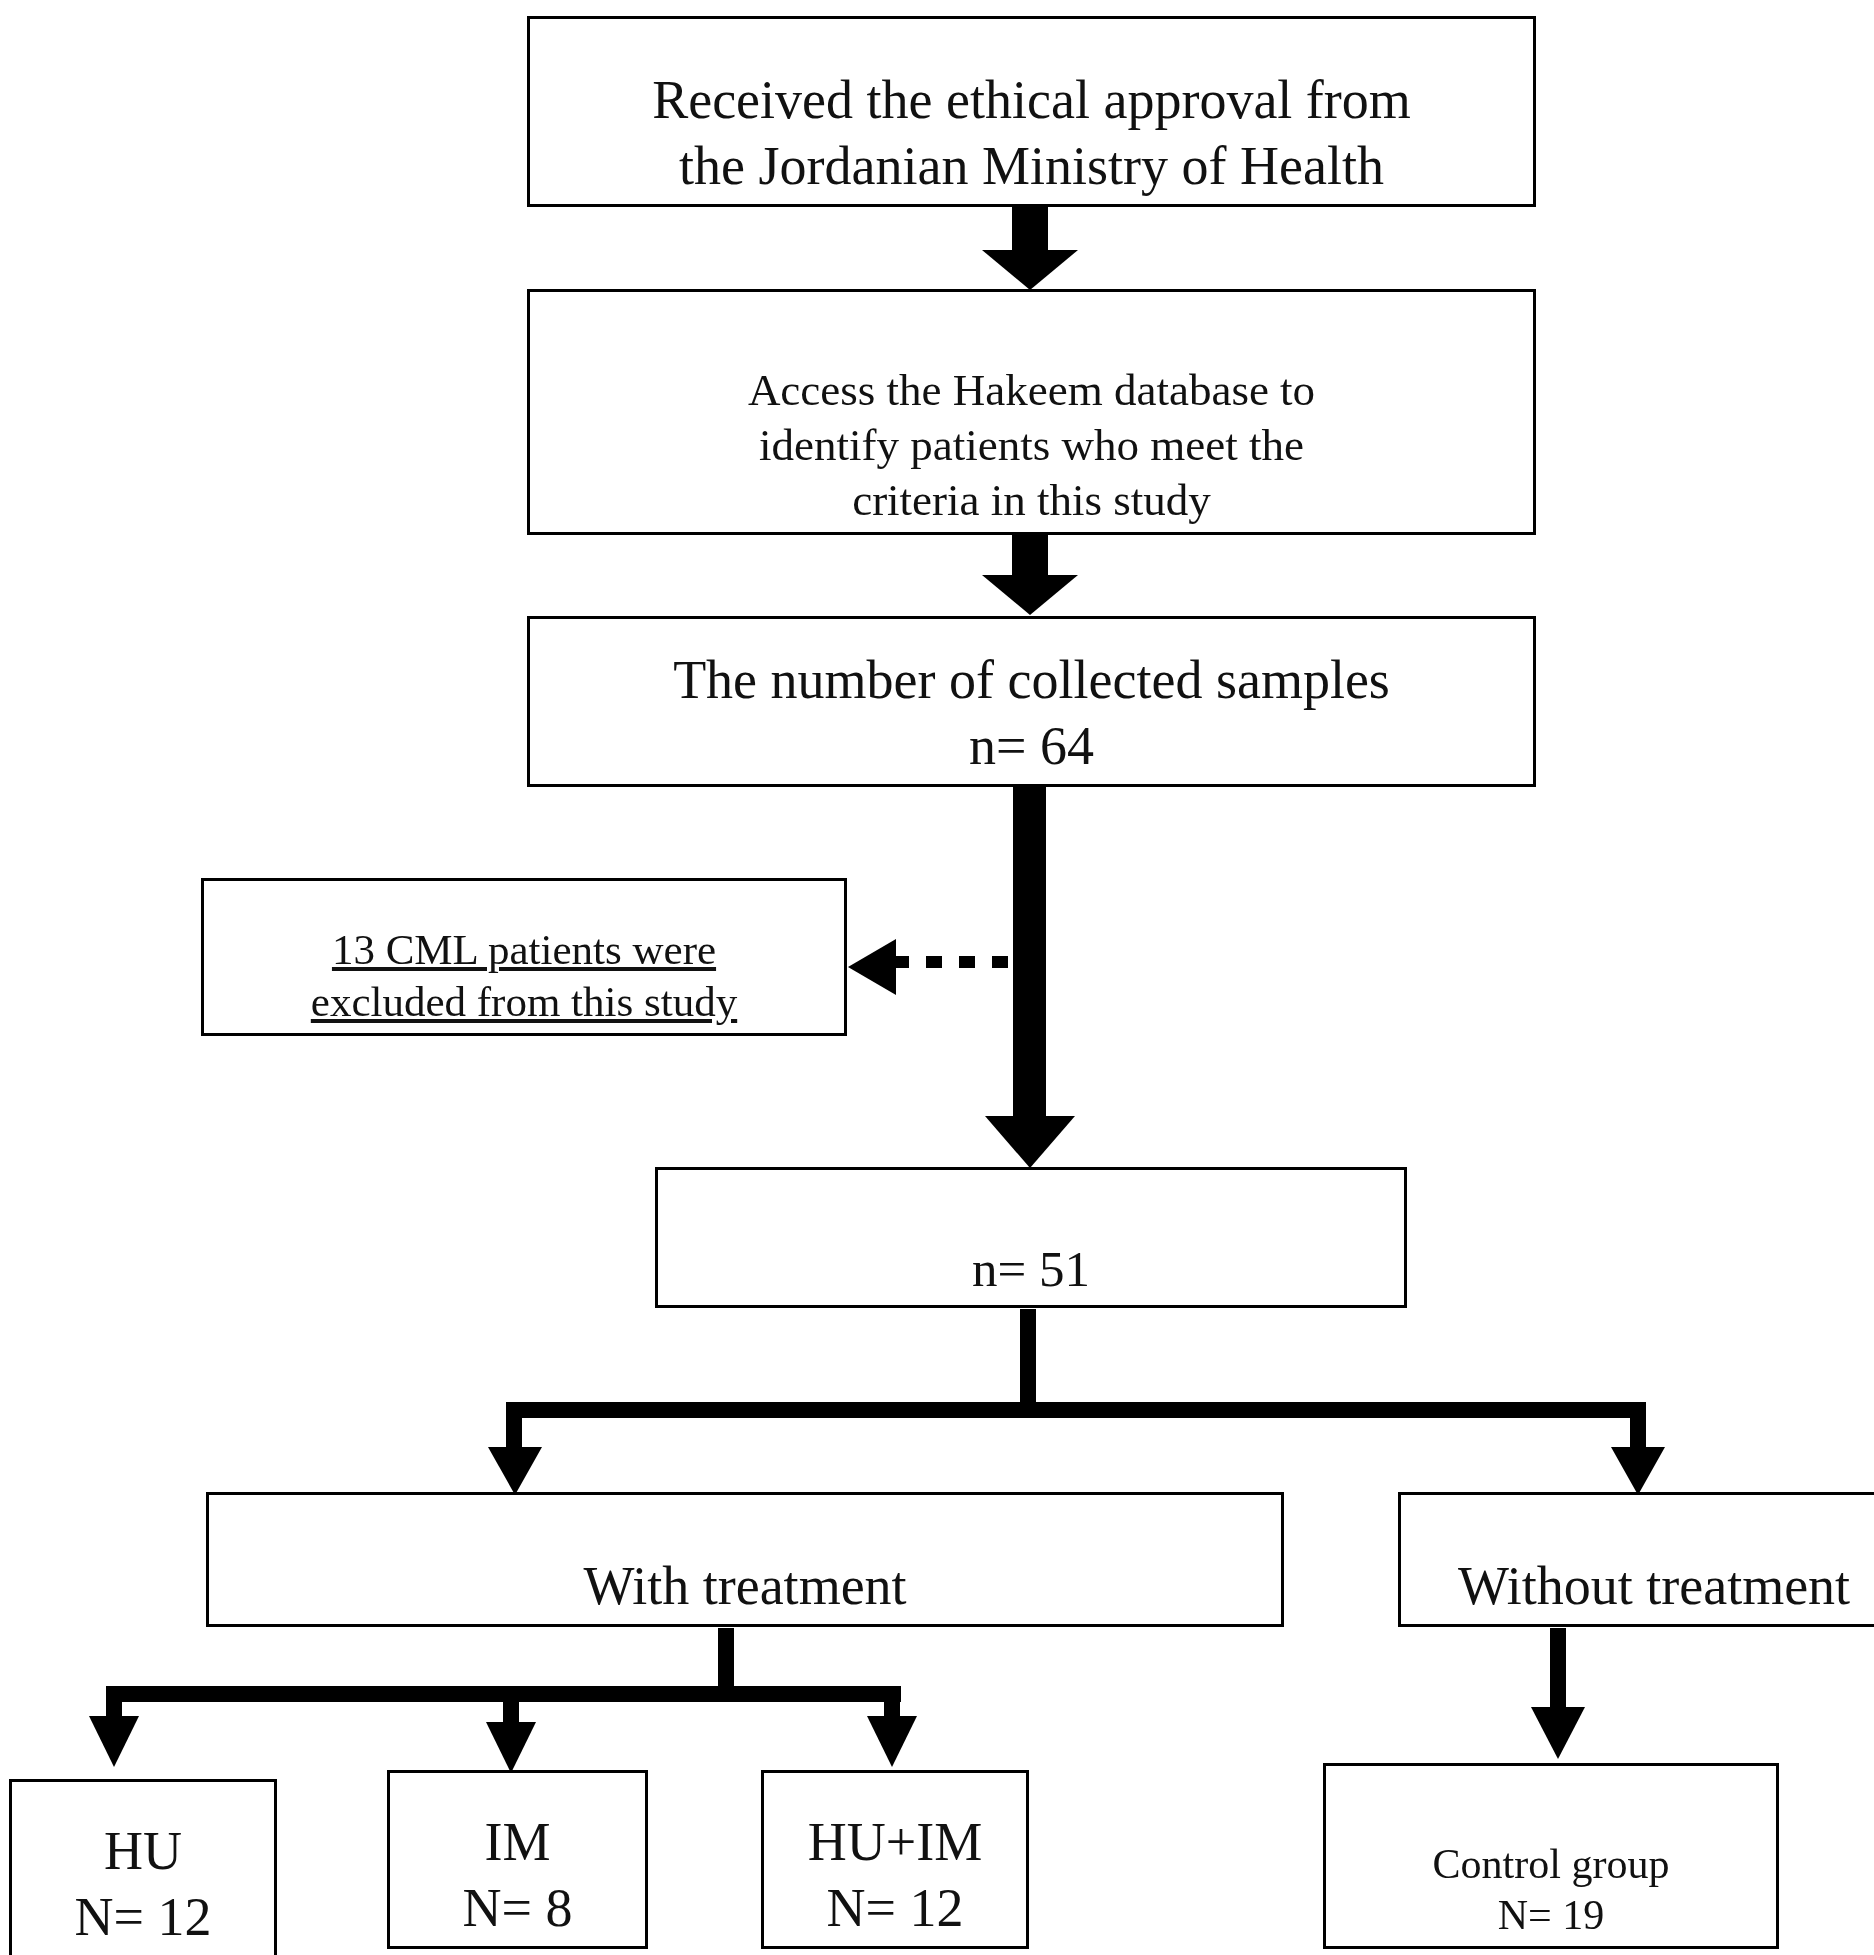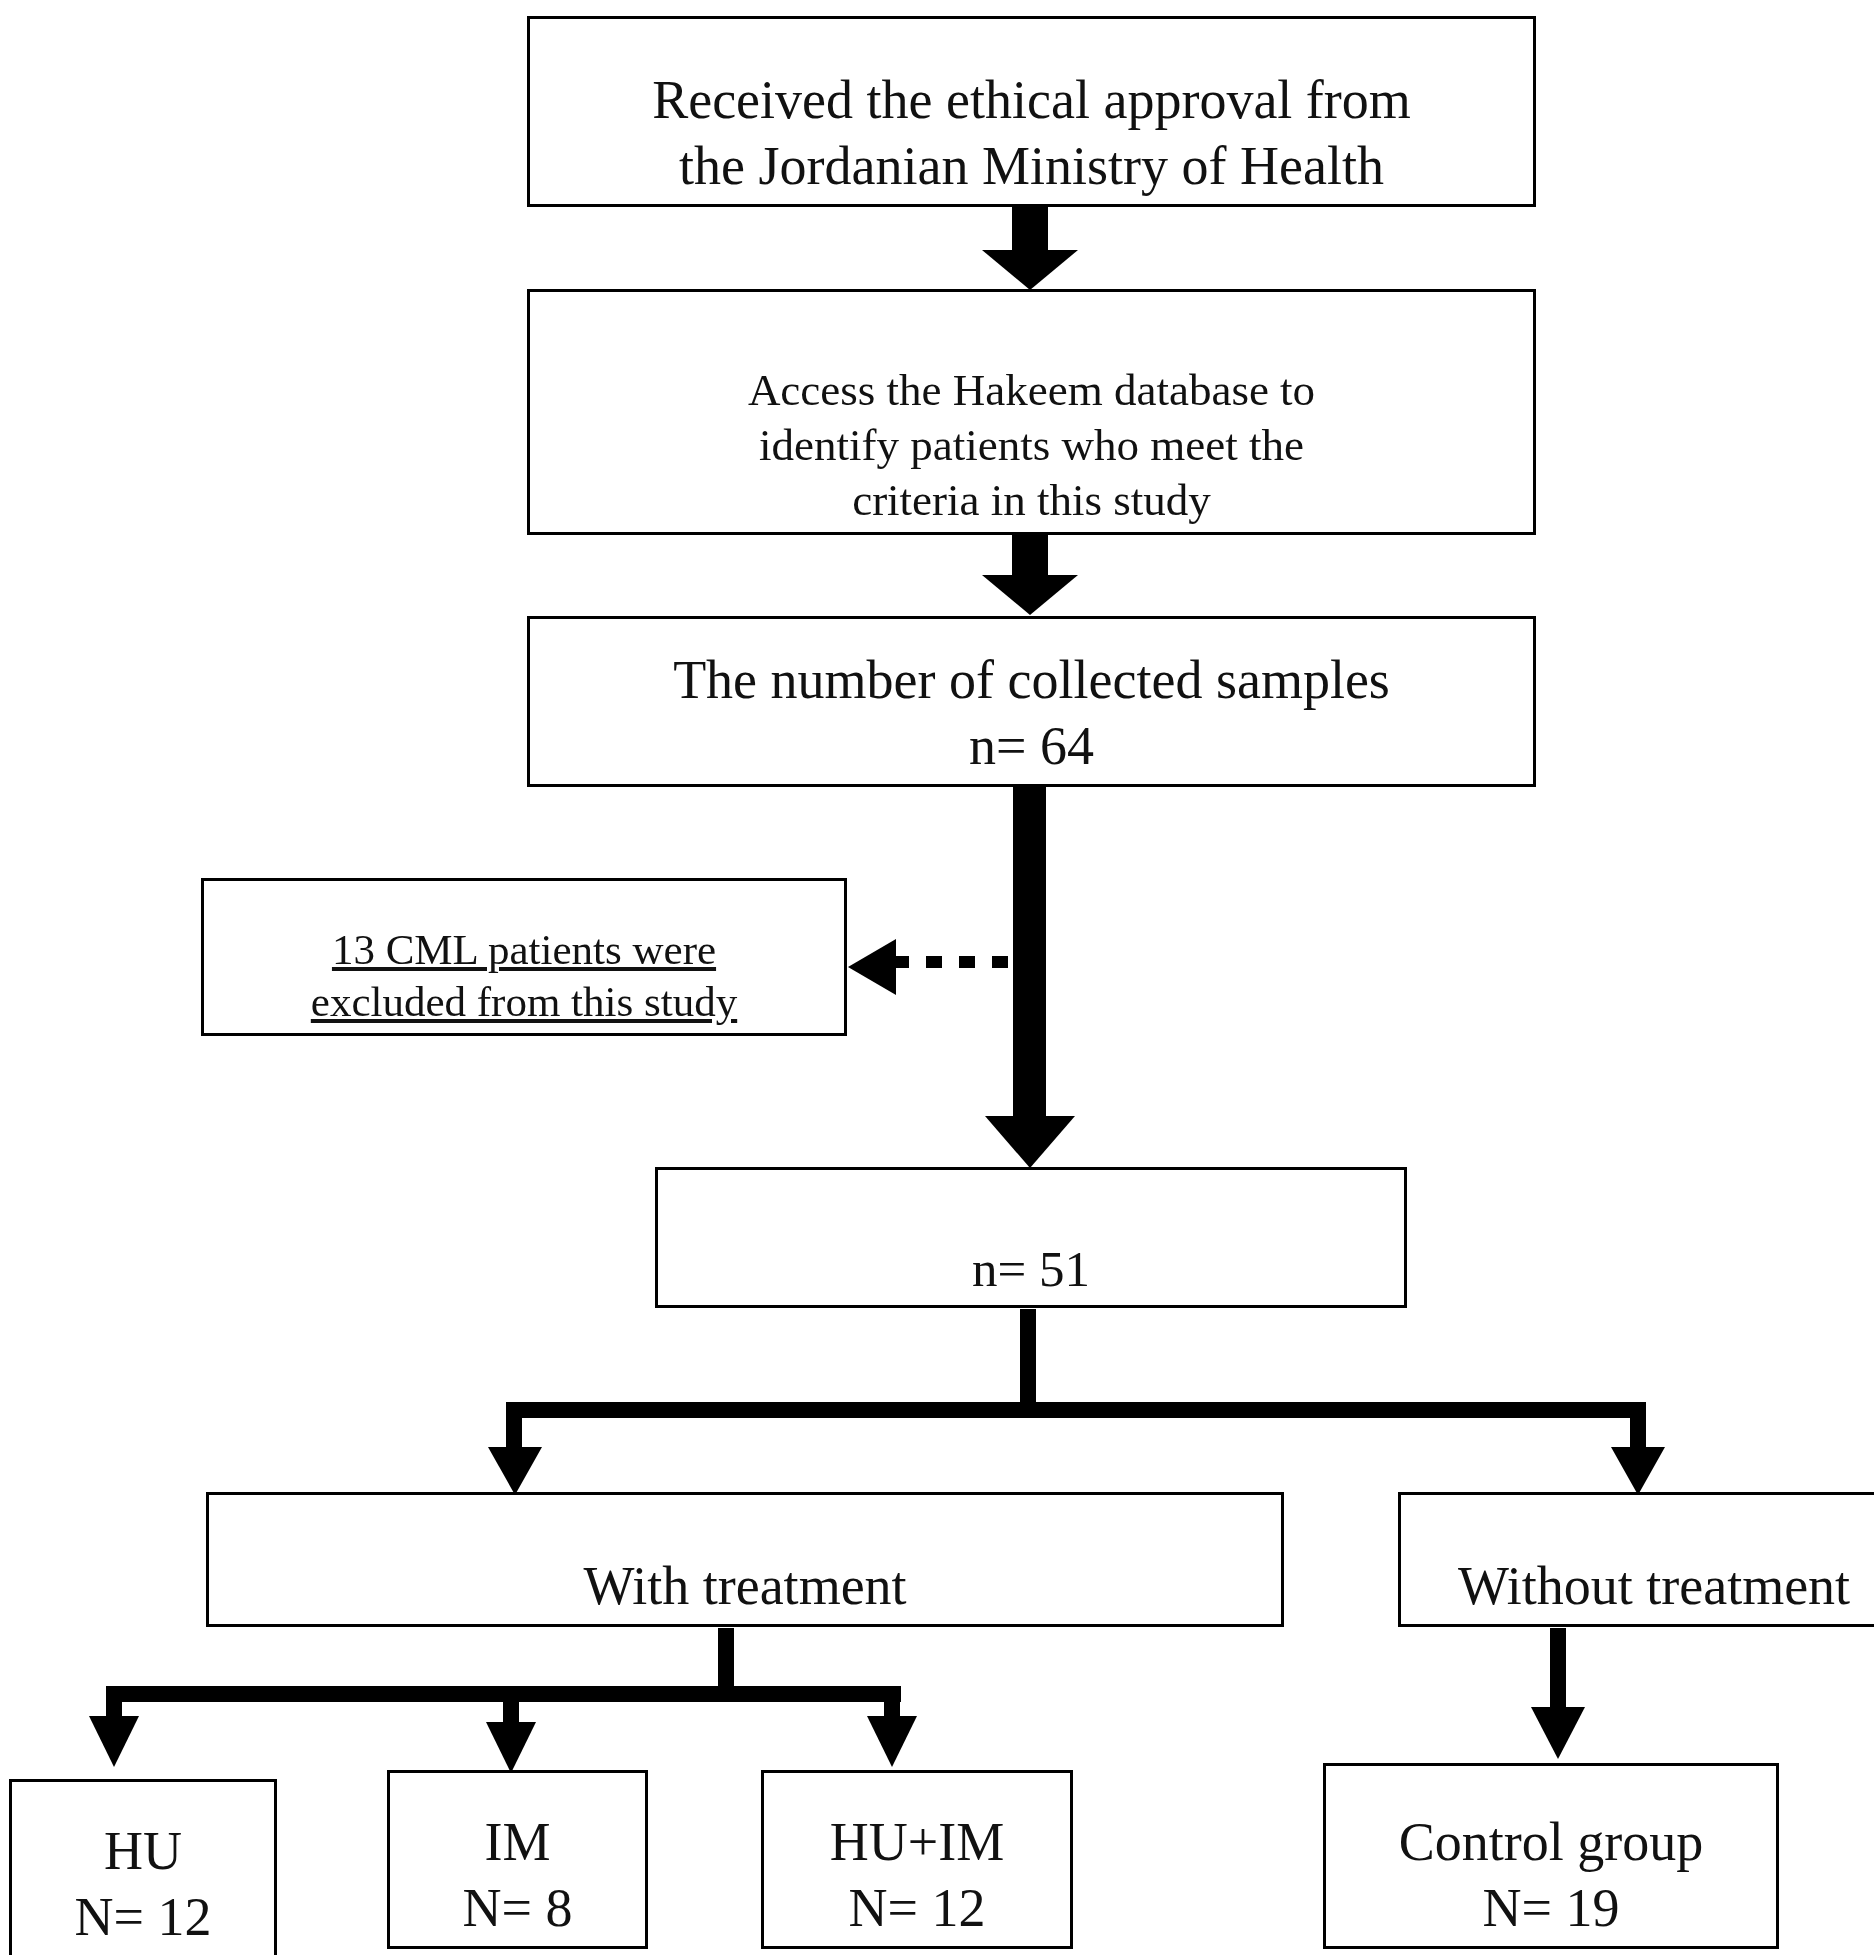--- a/index.html
+++ b/index.html
@@ -38,22 +38,22 @@
   
   #node-ethics   { left: 527px;  top: 16.4px;   width: 1009px; height: 191px; font-size: 54px; }
   #node-hakeem   { left: 527px;  top: 289px;  width: 1009px; height: 246px; font-size: 45px; font-family: Liberation Serif, serif; }
   #node-collected{ left: 527px;  top: 616px;  width: 1009px; height: 171px; font-size: 54px; }
   #node-excluded { left: 201px;  top: 878px; width: 646px;  height: 158px; font-size: 43px; border-width: 3px; text-decoration: underline; }
   #node-final    { left: 655px;  top: 1167px; width: 752px; height: 141px; font-size: 51px; }
   #node-with     { left: 192px;  top: 1492px; width: 1078px; height: 135px; font-size: 54px; margin-left: 14px; }
   #node-without  { left: 1398px; top: 1492px; width: 512px;  height: 135px; font-size: 54px; }
   #node-hu       { left: 9px;   top: 1770px; width: 268px;  height: 179px; font-size: 54px; margin-top: 9px; }
   #node-im       { left: 387px;  top: 1770px; width: 261px;  height: 179px; font-size: 54px; }
-  #node-huim     { left: 761px; top: 1770px; width: 312px;  height: 179px; font-size: 54px; }
-  #node-control  { left: 1323px; top: 1763px; width: 456px;  height: 186px; font-size: 54px; }
+  #node-huim     { left: 761px; top: 1770px; width: 268px;  height: 179px; font-size: 54px; }
+  #node-control  { left: 1323px; top: 1763px; width: 456px;  height: 186px; font-size: 42px; }
 
   
   .vline {
     position: absolute;
     background: #000000;
     z-index: 2;
   }
   .hline {
     position: absolute;
     background: #000000;

